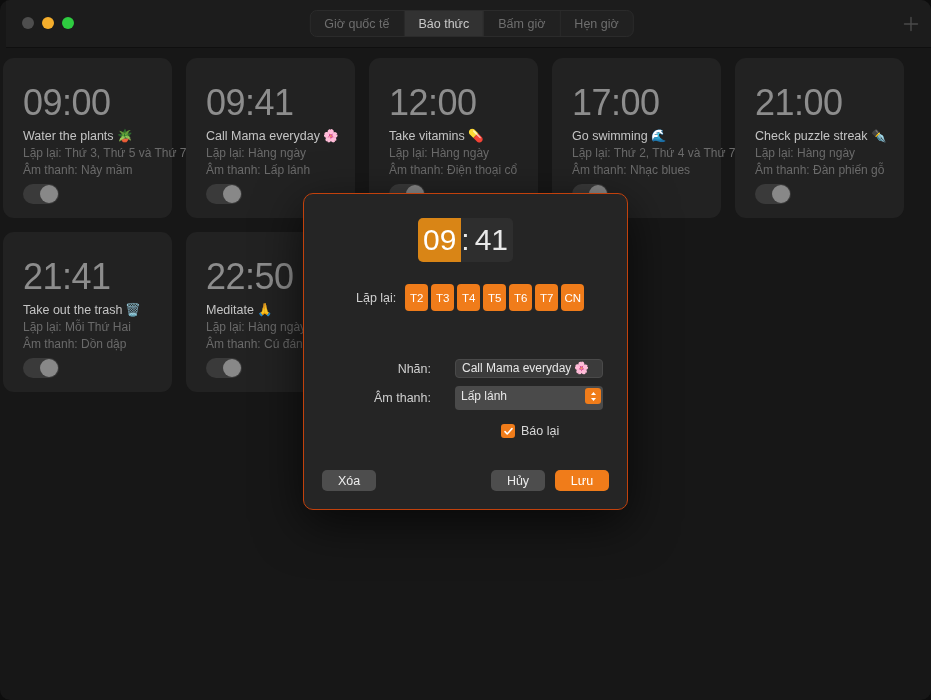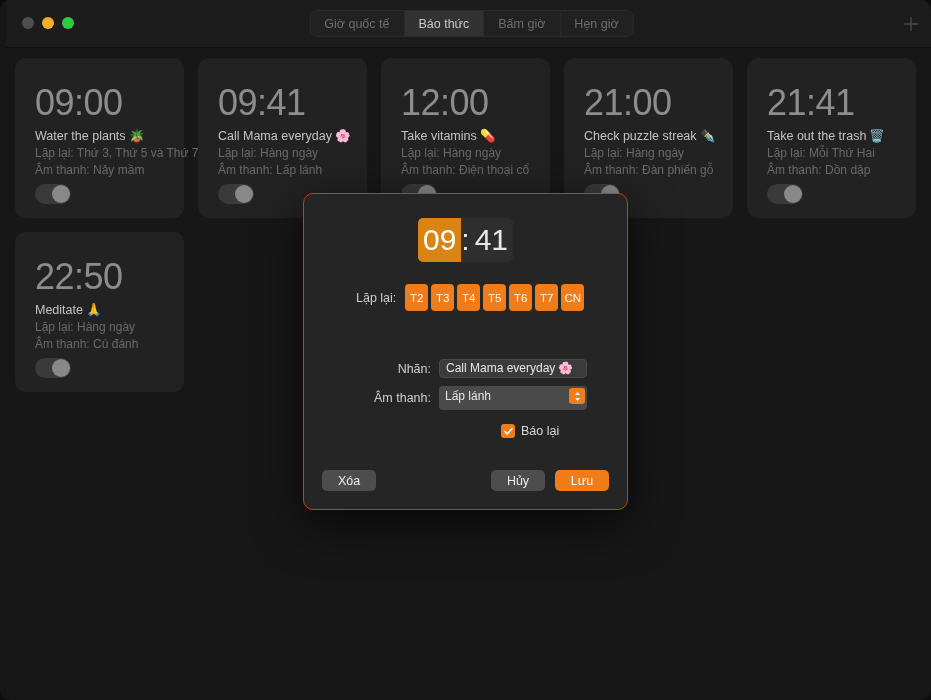--- a/index.html
+++ b/index.html
@@ -65,21 +65,21 @@
     position: absolute;
     right: 16px; top: 14px;
     width: 20px; height: 20px;
     color: #4a4a4a;
   }
   #addbtn svg { display: block; }
 
   
   #grid {
     position: absolute;
-    left: 15px; top: 58px;
+    left: 3px; top: 58px;
     width: 903px;
     display: flex;
     flex-wrap: wrap;
     gap: 14px 14px;
   }
   .card {
     width: 169px;
     height: 160px;
     background: #222222;
     border-radius: 11px;
@@ -170,21 +170,21 @@
     display: flex; align-items: center; justify-content: center;
   }
 
   #fields { margin-top: 48px; padding-left: 62px; }
   .frow { display: flex; align-items: center; margin-bottom: 8px; }
   .frow .rowlabel {
     width: 65px;
     text-align: right;
     font-size: 12.5px;
     color: #cfcfcf;
-    margin-right: 8px;
+    margin-right: 24px;
   }
   .textfield {
     width: 148px; height: 19px;
     background: #3b3b3b;
     border: 1px solid #4a4a4a;
     border-radius: 4px;
     color: #e6e6e6;
     font-size: 12px;
     line-height: 17px;
     padding: 0 6px;
@@ -298,20 +298,29 @@
     <div class="card">
       <div class="time">12:00</div>
       <div class="label">Take vitamins 💊</div>
       <div class="meta">Lặp lại: Hàng ngày</div>
       <div class="meta">Âm thanh: Điện thoại cổ</div>
       <div class="toggle">
           <div class="knob"></div>
         </div>
     </div>
 
+    <div class="card">
+      <div class="time">17:00</div>
+      <div class="label">Go swimming 🌊</div>
+      <div class="meta">Lặp lại: Thứ 2, Thứ 4 và Thứ 7</div>
+      <div class="meta">Âm thanh: Nhạc blues</div>
+      <div class="toggle">
+          <div class="knob"></div>
+        </div>
+    </div>
 
     <div class="card">
       <div class="time">21:00</div>
       <div class="label">Check puzzle streak ✒️</div>
       <div class="meta">Lặp lại: Hàng ngày</div>
       <div class="meta">Âm thanh: Đàn phiến gỗ</div>
       <div class="toggle">
           <div class="knob"></div>
         </div>
     </div>

